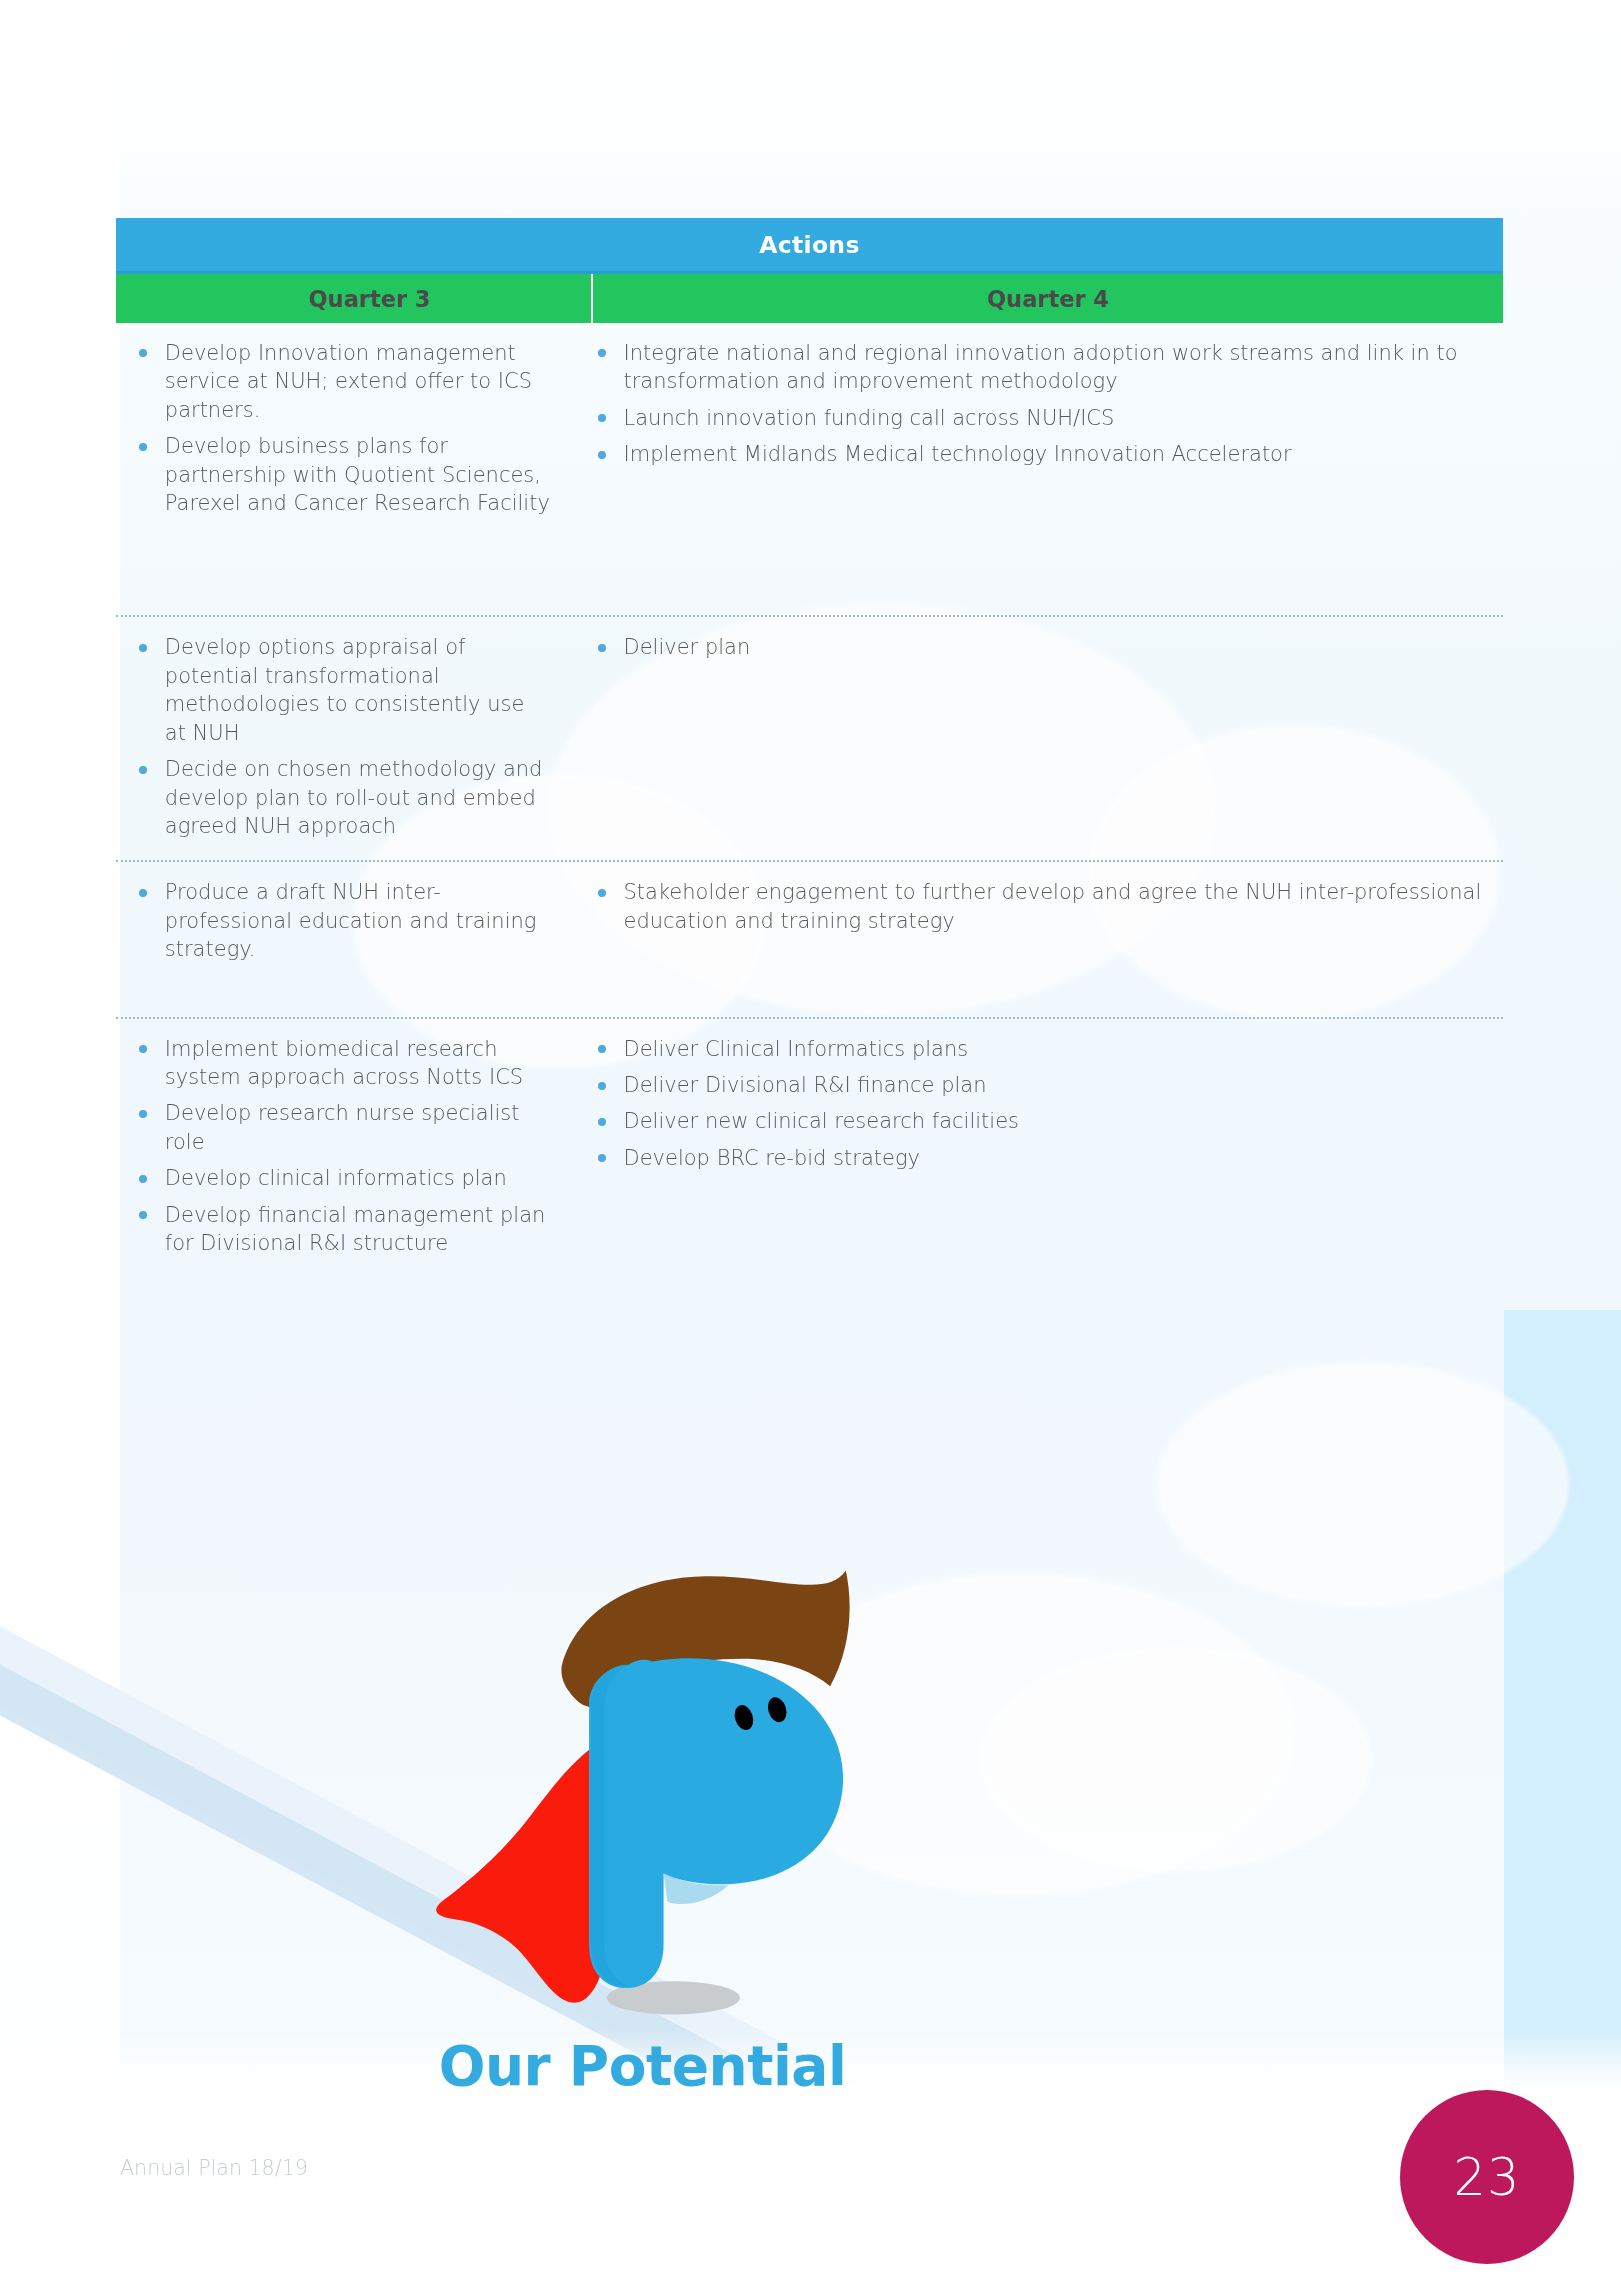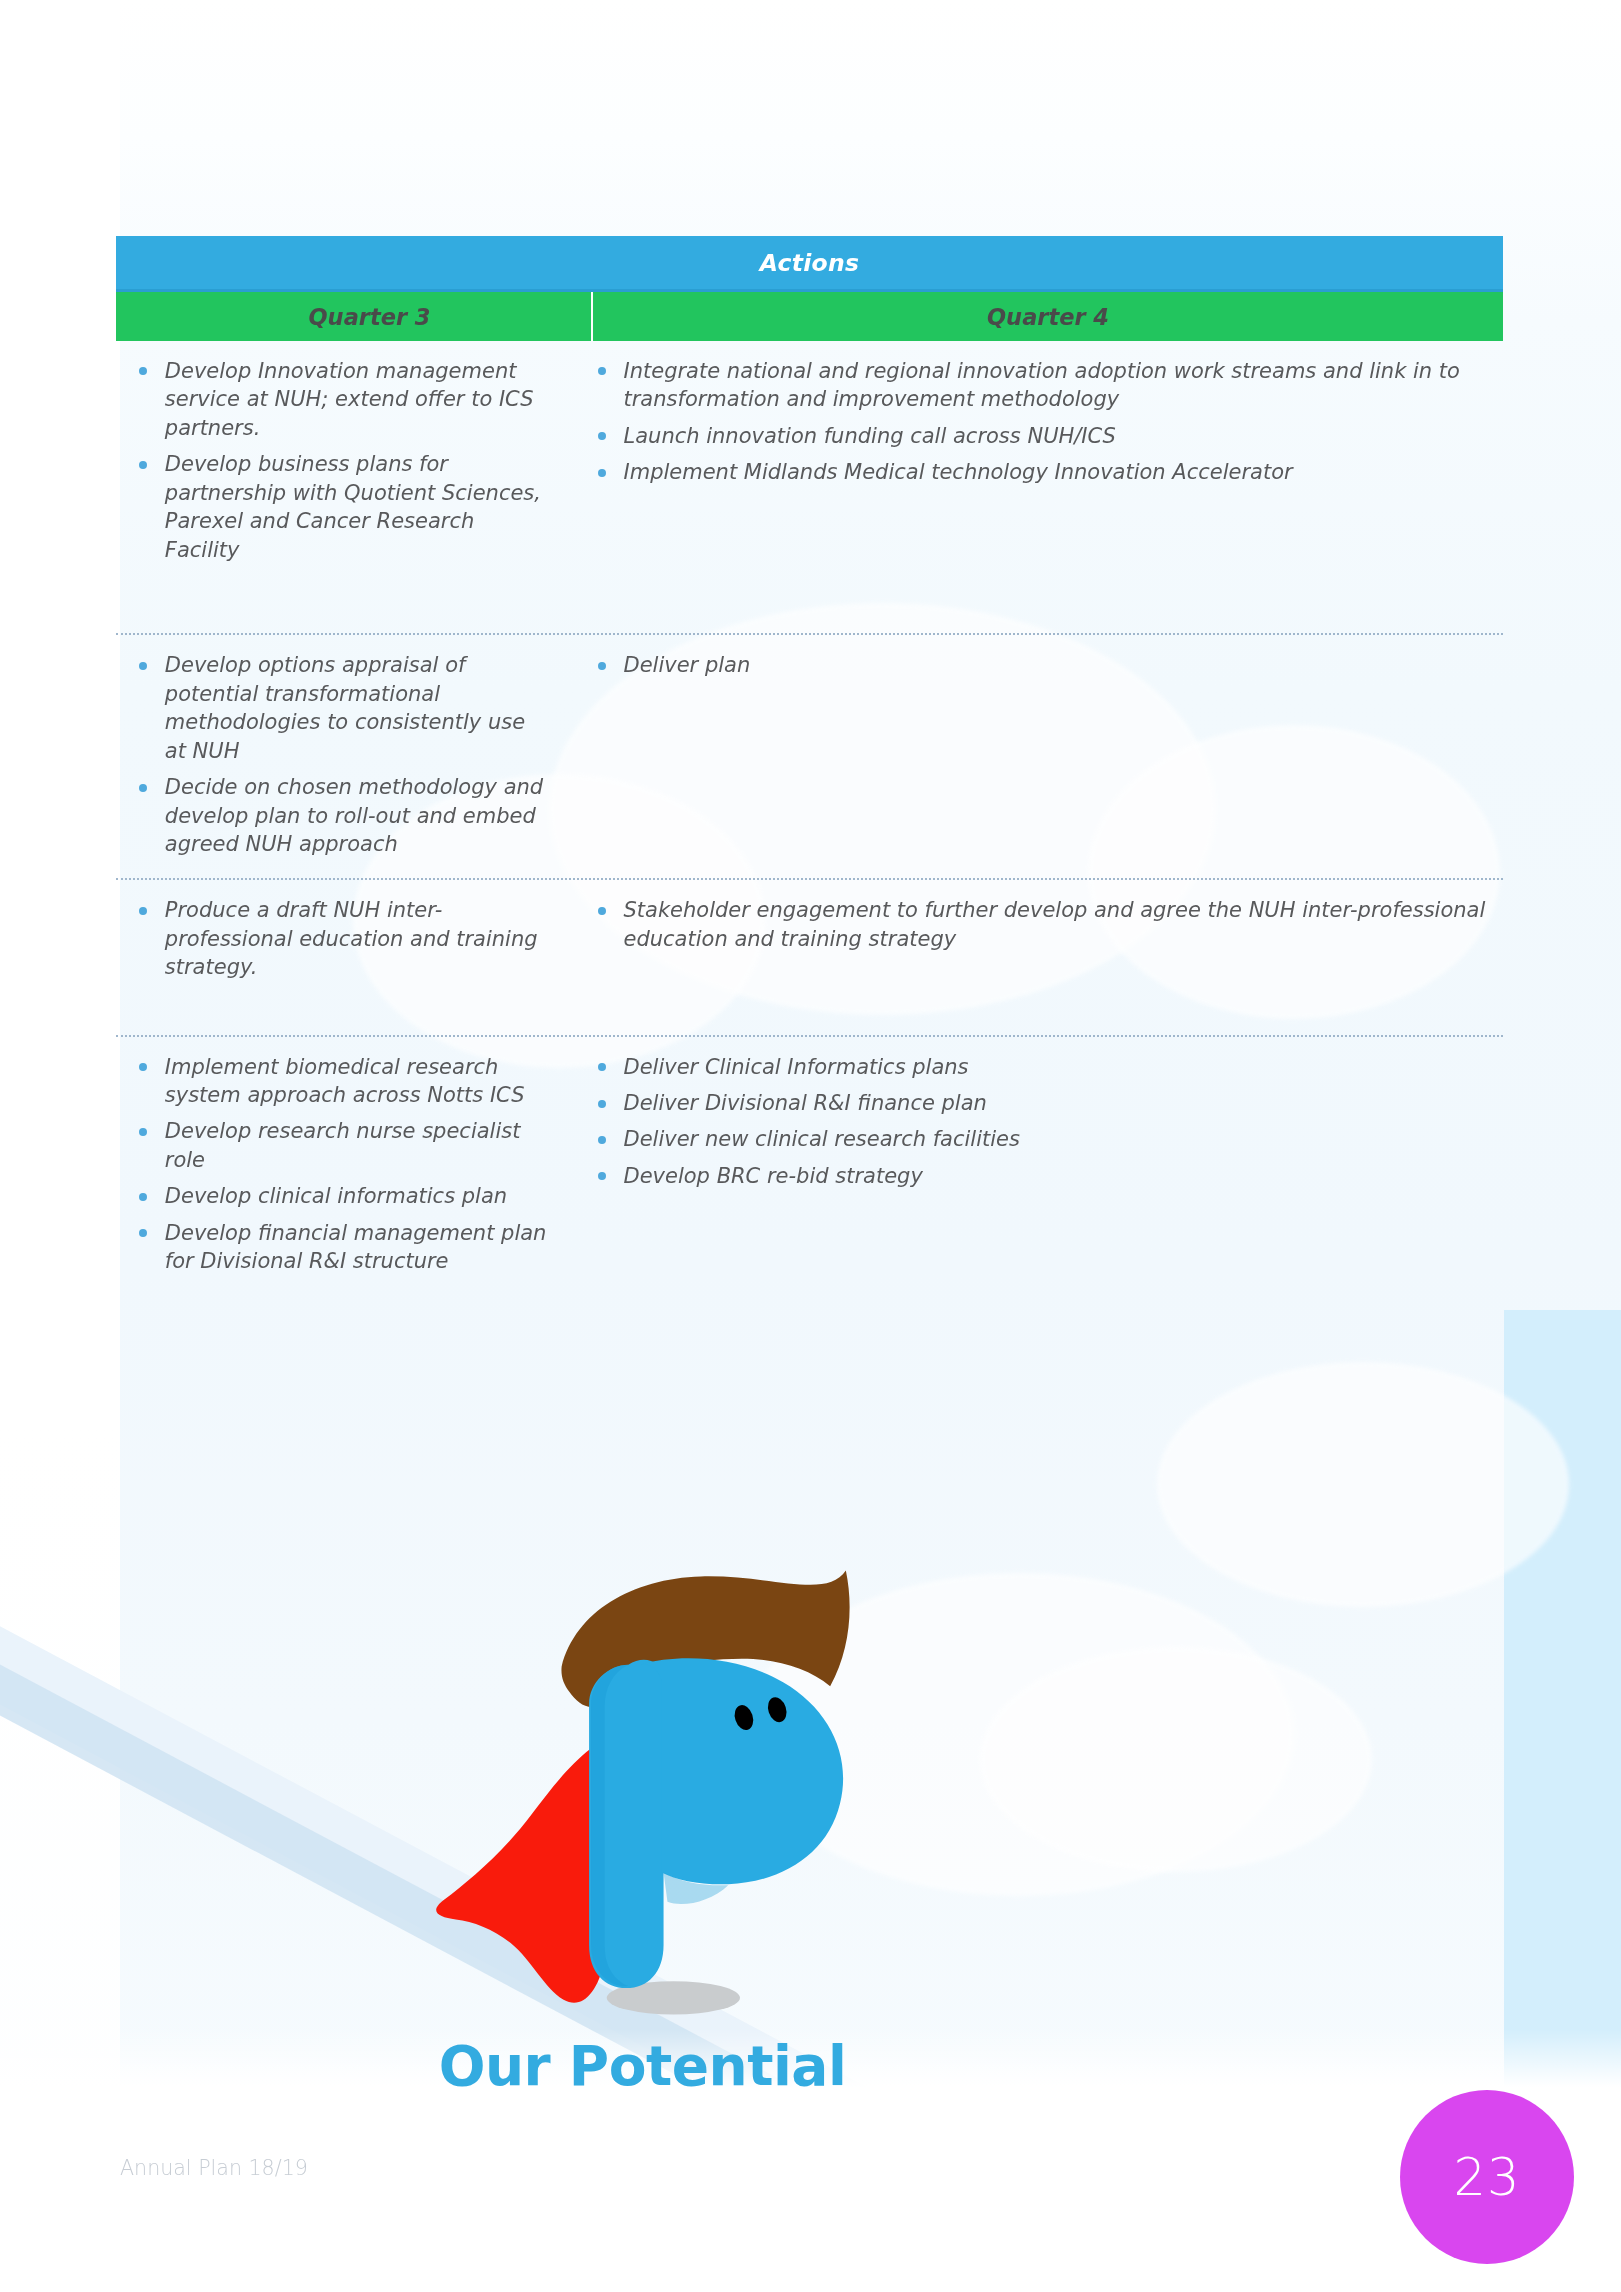--- a/index.html
+++ b/index.html
@@ -84,24 +84,23 @@
     width: 1621px;
     height: 264px;
     background: linear-gradient(180deg, rgba(255,255,255,0.0) 0%, #ffffff 22%, #ffffff 100%);
     z-index: 1;
   }
 
   
   #actions-table {
     position: absolute;
     left: 116px;
-    top: 236px;
+    top: 218px;
     width: 1387px;
     z-index: 5;
-    font-style: italic;
   }
   #table-title-bar {
     height: 53px;
     background: #33abe0;
     border-bottom: 3.9px solid #2a9ed2;
     display: flex;
     align-items: center;
     justify-content: center;
   }
   #table-title-text {
@@ -214,21 +213,21 @@
     z-index: 7;
     text-align: center;
   }
   #page-number-badge {
     position: absolute;
     left: 1400px;
     top: 2090px;
     width: 174px;
     height: 174px;
     border-radius: 50%;
-    background: #d946ef;
+    background: #be185d;
     display: flex;
     align-items: center;
     justify-content: center;
     z-index: 7;
   }
   #page-number-text {
     color: #ffffff;
     font-size: 51px;
     font-weight: 300;
     letter-spacing: 1px;

